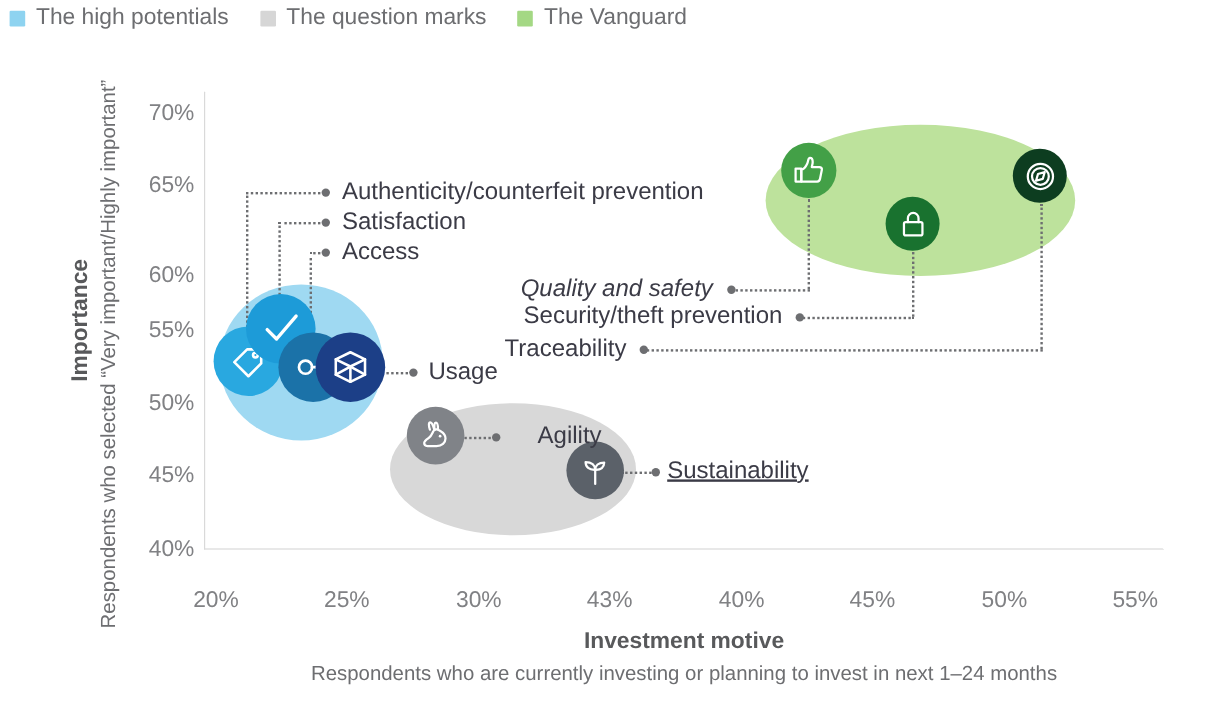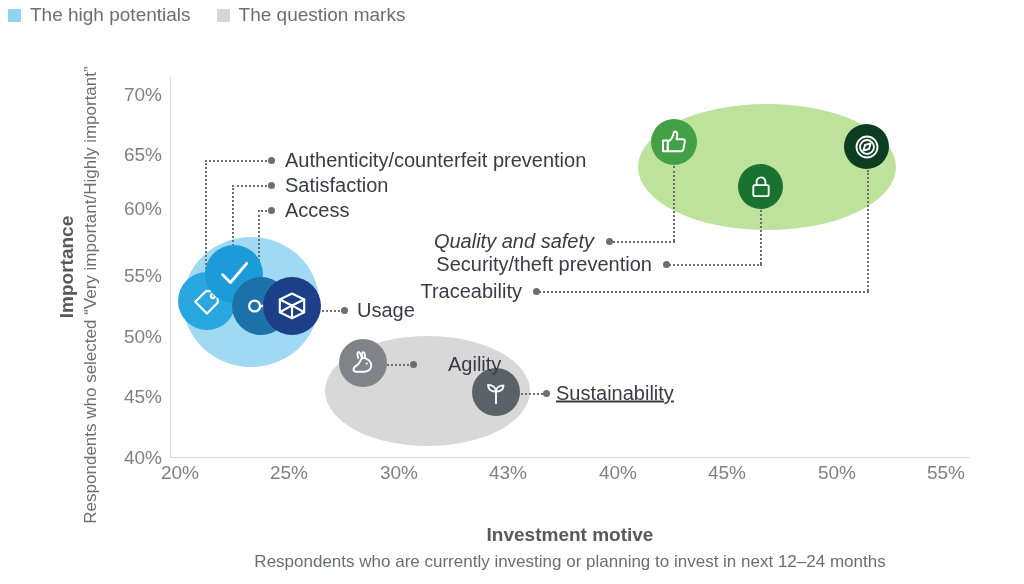--- a/index.html
+++ b/index.html
@@ -16,21 +16,21 @@
   .legend-swatch{width:13px;height:13px;margin-right:9px;display:inline-block;border-radius:1px;}
   .legend-label{font-size:19px;color:#6d6e71;white-space:nowrap;}
 
   
   .plot-frame{position:absolute;left:170px;top:76px;width:800px;height:382px;
               border-left:1px solid #d9d9d9;border-bottom:1px solid #d9d9d9;
               border-right:1px solid #ffffff;border-top:1px solid #ffffff;box-sizing:border-box;}
   .ytick{position:absolute;right:0;font-size:19px;color:#808184;text-align:right;
          transform:translateY(-50%);white-space:nowrap;}
   .ytick-col{position:absolute;left:96px;top:0;width:66px;height:584px;}
-  .xtick{position:absolute;top:462px;font-size:19px;color:#808184;
+  .xtick{position:absolute;top:490px;font-size:19px;color:#808184;
          transform:translateX(-50%);white-space:nowrap;}
 
   .y-axis-title{position:absolute;left:56px;top:76px;height:382px;width:22px;
        display:flex;align-items:center;justify-content:center;}
   .y-axis-title span{transform:rotate(-90deg);white-space:nowrap;font-size:19px;
        font-weight:bold;color:#58595b;}
   .y-axis-sub{position:absolute;left:80px;top:60px;height:470px;width:22px;
        display:flex;align-items:center;justify-content:center;}
   .y-axis-sub span{transform:rotate(-90deg);white-space:nowrap;font-size:17px;color:#6d6e71;}
 
@@ -63,35 +63,39 @@
 
   <div class="legend">
     <div class="legend-item">
       <span class="legend-swatch" style="background:#8ed3f0"></span>
       <span class="legend-label">The high potentials</span>
     </div>
     <div class="legend-item">
       <span class="legend-swatch" style="background:#d6d6d6"></span>
       <span class="legend-label">The question marks</span>
     </div>
+    <div class="legend-item">
+      <span class="legend-swatch" style="background:#a4d884"></span>
+      <span class="legend-label">The Vanguard</span>
+    </div>
   </div>
 
   <div class="y-axis-title">
     <span>Importance</span>
   </div>
   <div class="y-axis-sub">
     <span>Respondents who selected “Very important/Highly important”</span>
   </div>
   <div class="x-axis-title">Investment motive</div>
-  <div class="x-axis-sub">Respondents who are currently investing or planning to invest in next 12–24 months</div>
+  <div class="x-axis-sub">Respondents who are currently investing or planning to invest in next 1–24 months</div>
 
   <div class="ytick-col">
     <div class="ytick" style="top:95px">70%</div>
     <div class="ytick" style="top:155px">65%</div>
-    <div class="ytick" style="top:209px">60%</div>
+    <div class="ytick" style="top:230px">60%</div>
     <div class="ytick" style="top:276px">55%</div>
     <div class="ytick" style="top:337px">50%</div>
     <div class="ytick" style="top:397px">45%</div>
     <div class="ytick" style="top:458px">40%</div>
   </div>
 
   <div>
     <div class="xtick" style="left:180px">20%</div>
     <div class="xtick" style="left:289px">25%</div>
     <div class="xtick" style="left:399px">30%</div>

